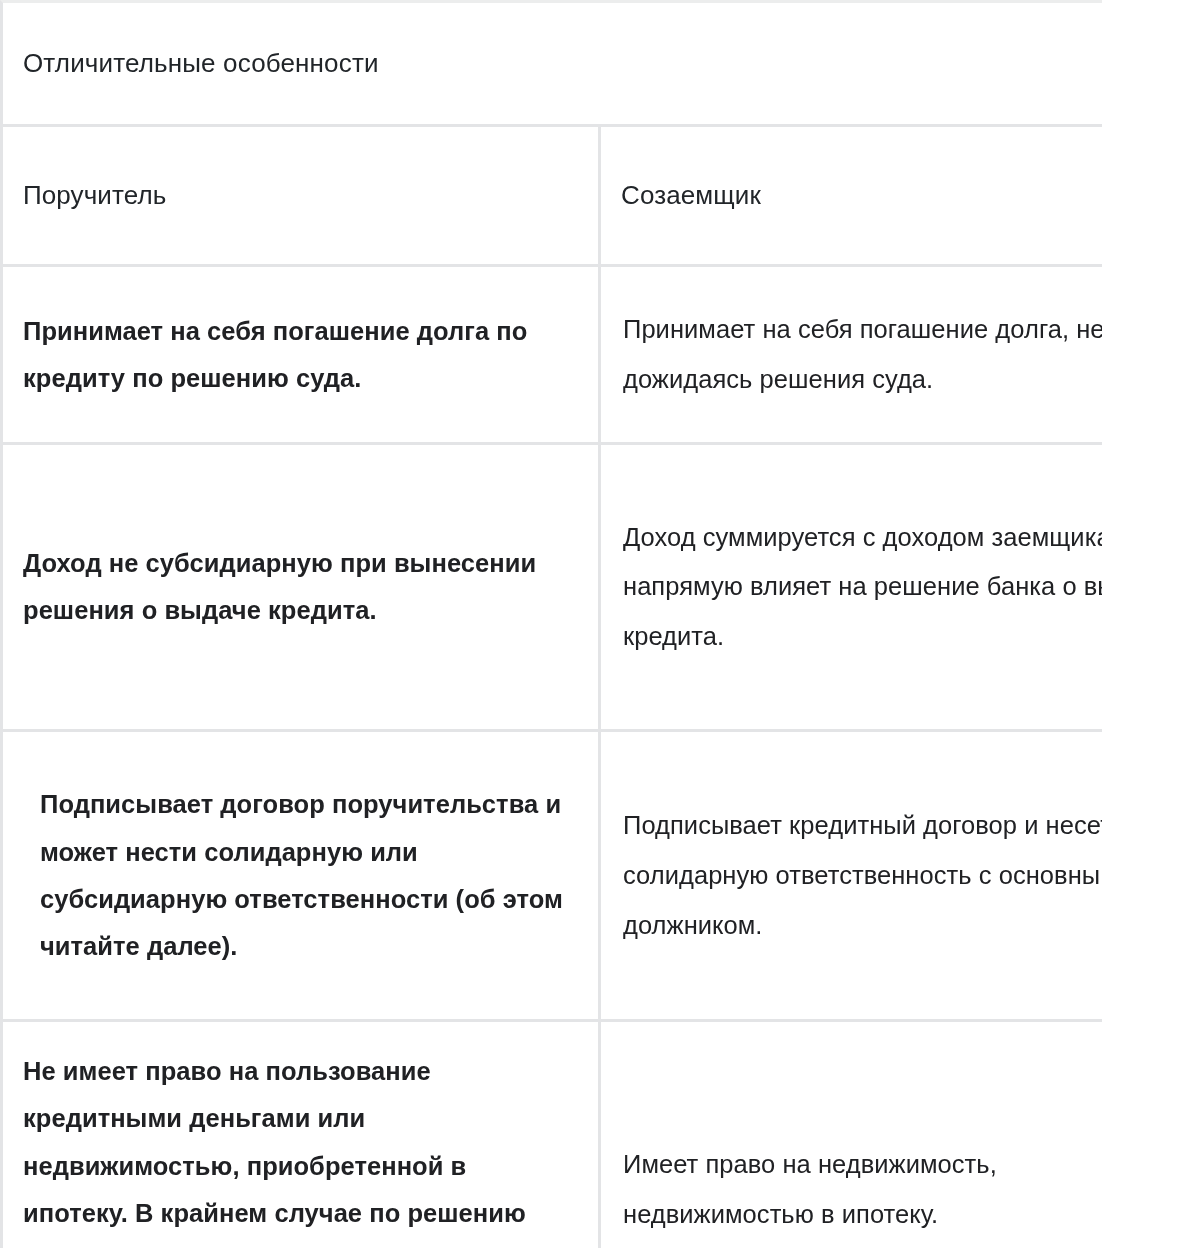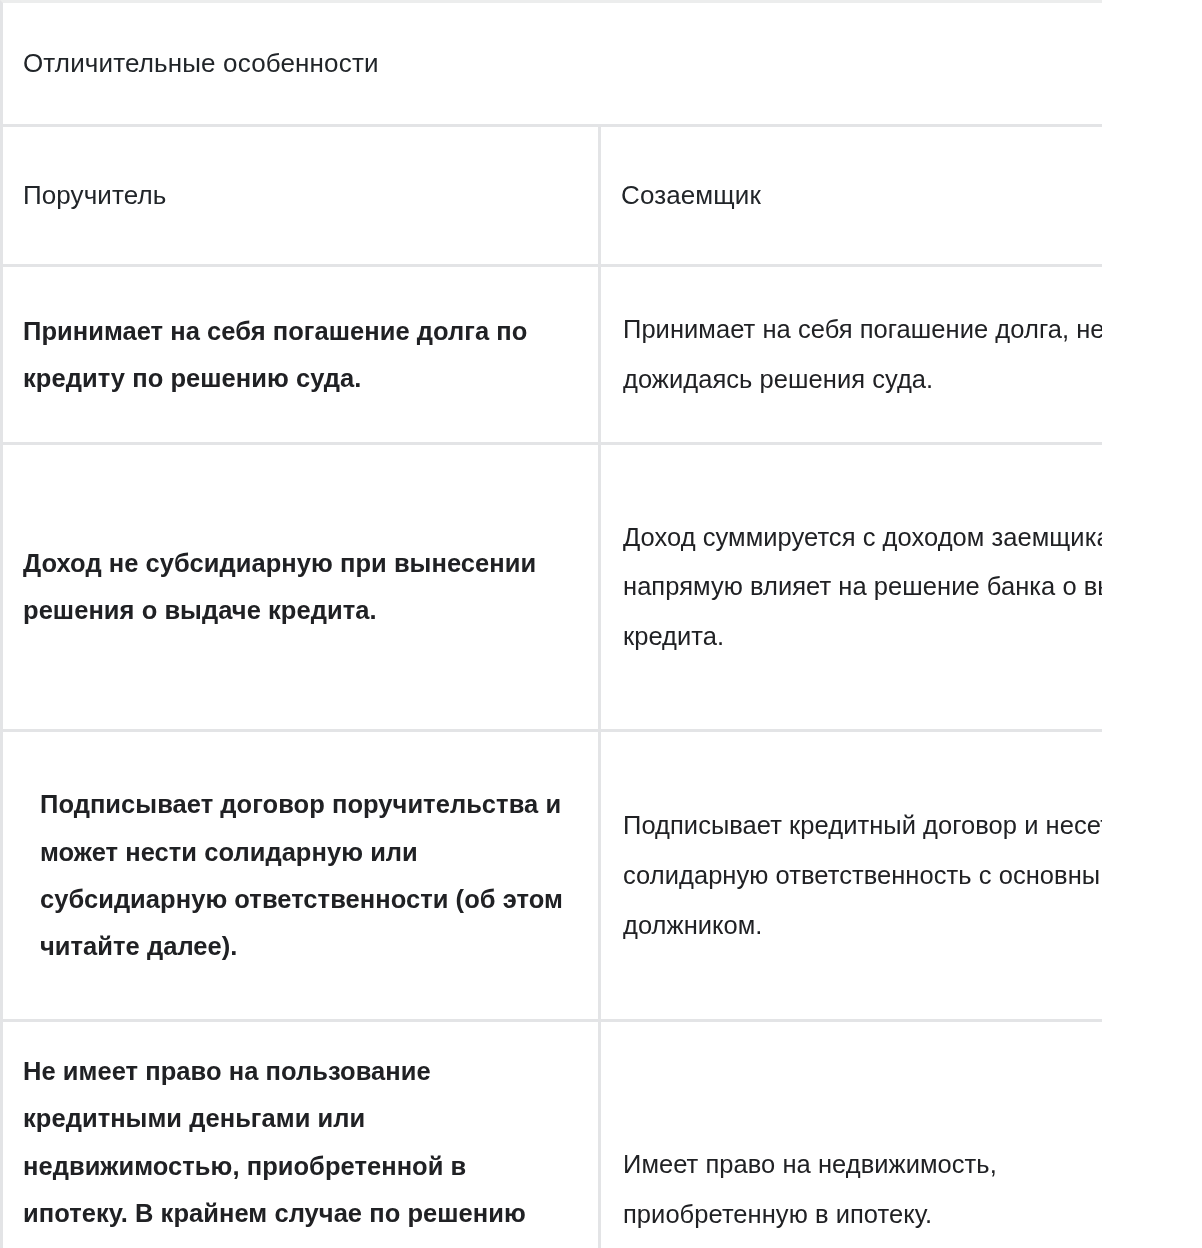--- a/index.html
+++ b/index.html
@@ -161,20 +161,20 @@
           <td class="col-right">
             <div class="cell-text">Подписывает кредитный договор и несет солидарную ответственность с основным должником.</div>
           </td>
         </tr>
 
         <tr class="data-row row-4 last">
           <td class="col-left">
             <div class="cell-text">Не имеет право на пользование кредитными деньгами или недвижимостью, приобретенной в ипотеку. В крайнем случае по решению суда в случае погашения долга за заемщика.</div>
           </td>
           <td class="col-right">
-            <div class="cell-text">Имеет право на недвижимость, приобретенную в ипотеку.</div>
+            <div class="cell-text">Имеет право на недвижимость, недвижимостью в ипотеку.</div>
           </td>
         </tr>
 
       </tbody>
     </table>
   </div>
 </div>
 
 </body></html>

